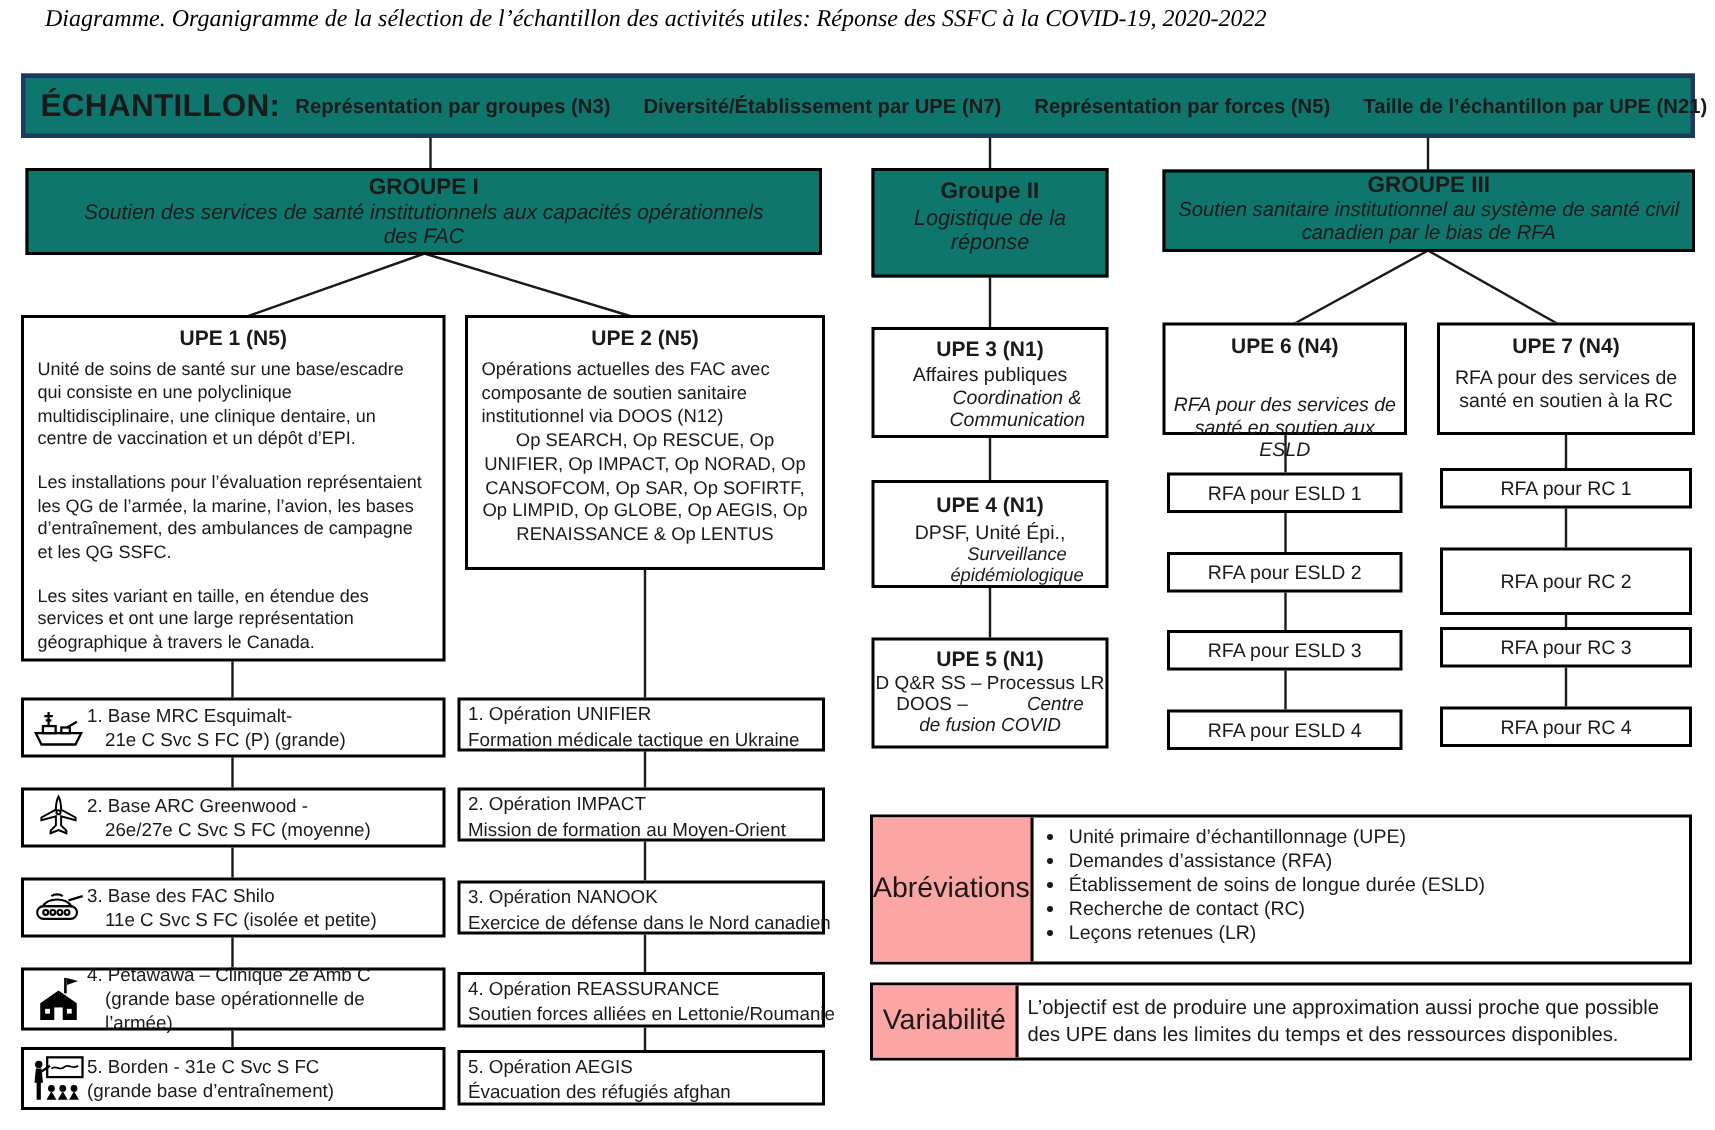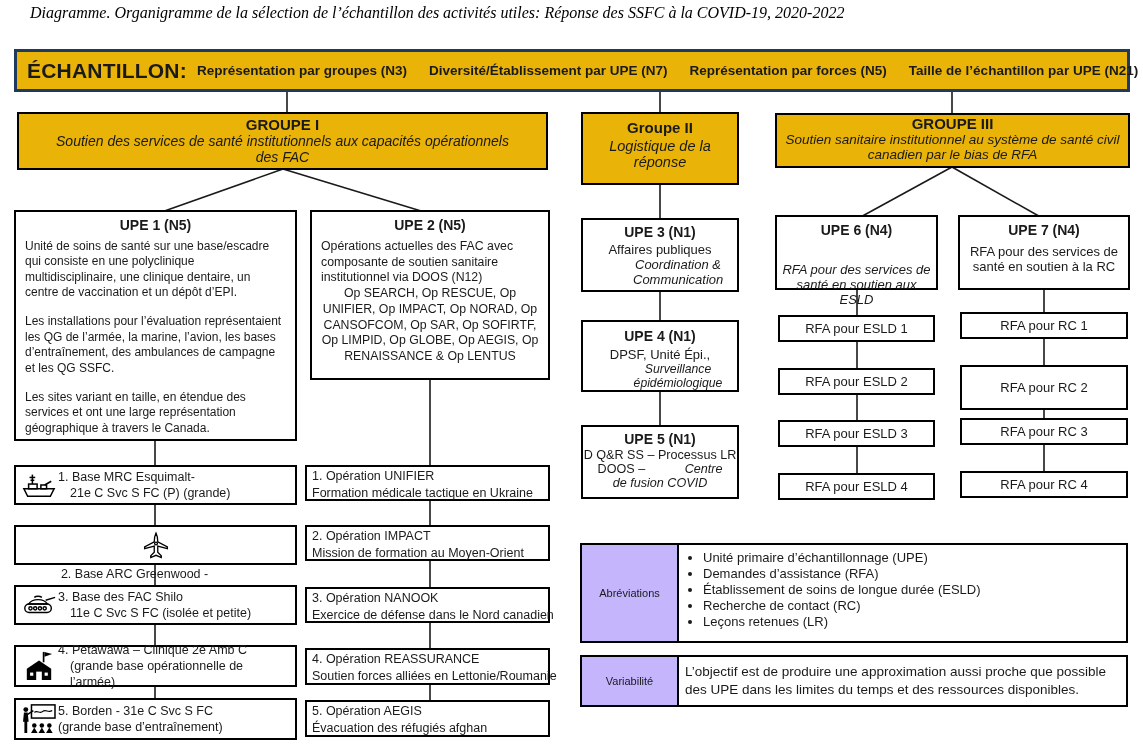--- a/index.html
+++ b/index.html
@@ -3,39 +3,39 @@
 <meta charset="utf-8">
 <style>
   * { margin:0; padding:0; box-sizing:border-box; }
   html,body { background:#ffffff; }
   body { font-family:"Liberation Sans", sans-serif; color:#1a1a1a; }
   .canvas { position:relative; width:1143px; height:753px; background:#fff; overflow:hidden; }
   .lines-svg { position:absolute; left:0; top:0; z-index:0; }
   .doc-title { position:absolute; left:30px; top:4px; font-family:"Liberation Serif", serif;
                font-style:italic; font-size:16px; color:#000; white-space:nowrap; z-index:2; }
   .box { position:absolute; background:#ffffff; border:2px solid #000; z-index:2; }
-  .bluebox { background:#eab308; }
+  .bluebox { background:#0f766e; }
   .ctr { text-align:center; }
   .sample-bar { left:14px; top:49px; width:1116px; height:43px; border:3px solid #1f3a5f;
                 display:flex; align-items:center; padding:0 10px; }
   .sample-label { font-size:21px; font-weight:bold; letter-spacing:0.2px; margin-right:10px; }
   .sample-item { font-size:13.5px; font-weight:600; margin-right:22px; white-space:nowrap; }
   .grp-title { font-size:15px; font-weight:600; }
   .grp-sub { font-size:14px; font-style:italic; }
   .upe-title { font-size:14px; font-weight:bold; text-align:center; }
   .upe-body { font-size:12px; line-height:1.28; }
   .base-row { display:flex; align-items:center; padding:1px 4px; }
   .base-icon { width:38px; flex:0 0 38px; display:flex; justify-content:center; align-items:center; }
   .base-text { font-size:12.5px; line-height:1.3; }
   .ind { padding-left:12px; }
   .op-box { padding:1px 5px; font-size:12.5px; line-height:1.35; }
   .rfa { display:flex; align-items:center; justify-content:center; font-size:13px; }
   .legend { display:flex; padding:0; }
-  .legend-key { background:#c4b5fd; border-right:2px solid #000; display:flex;
-                align-items:center; justify-content:center; font-size:11px; flex:0 0 97px; }
+  .legend-key { background:#fca5a5; border-right:2px solid #000; display:flex;
+                align-items:center; justify-content:center; font-size:19px; flex:0 0 97px; }
   .legend-body { flex:1; padding:4px 8px 4px 6px; font-size:13px; }
   .legend-body ul { margin-left:18px; }
   .legend-body li { margin:1px 0; }
   .var-text { font-size:13.5px; line-height:1.35; }
   .it { font-style:italic;margin-left:36px; }
 </style>
 </head>
 <body>
 
 <div class="canvas">
@@ -143,21 +143,21 @@
         <rect x="20" y="14" width="6" height="4"></rect>
           <line x1="24" y1="14" x2="31" y2="10"></line>
       </svg>
     </span>
     <span class="base-text">
       <div>1. Base MRC Esquimalt-</div>
       <div class="ind">21e C Svc S FC (P) (grande)</div>
     </span>
   </div>
 
-  <div class="box base-row" style="left:14px;top:525px;width:283px;height:40px;flex-direction:column;">
+  <div class="box base-row" style="left:14px;top:525px;width:283px;height:40px;">
     <span class="base-icon">
       <svg width="28" height="32" viewBox="0 0 32 34" fill="none" stroke="#000" stroke-width="1.5">
         <path d="M16 1 C17.5 4 18 7 18 11 L29 17 L29 19 L18 16 L18 23 L22 27 L22 29 L16 26.5 L10 29 L10 27 L14 23 L14 16 L3 19 L3 17 L14 11 C14 7 14.5 4 16 1 Z"></path>
         <circle cx="16" cy="13" r="1.6"></circle>
       </svg>
     </span>
     <span class="base-text">
       <div>2. Base ARC Greenwood -</div>
       <div class="ind">26e/27e C Svc S FC  (moyenne)</div>
     </span>

